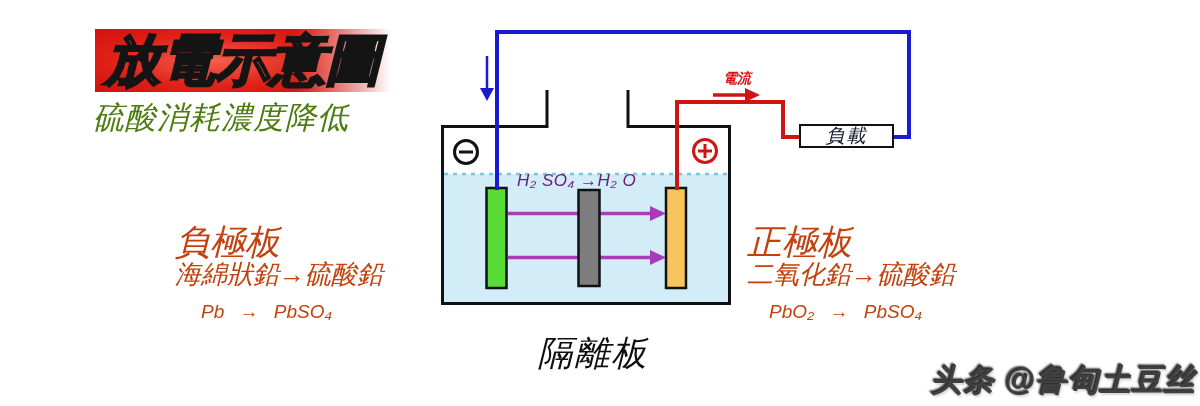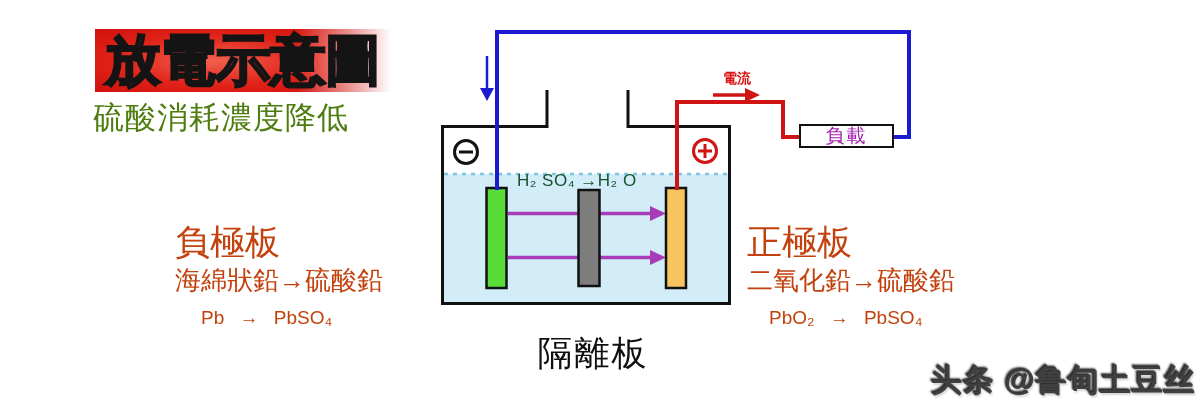--- a/index.html
+++ b/index.html
@@ -1,51 +1,51 @@
 <!DOCTYPE html>
 <html><head>
 <meta charset="utf-8">
 <style>
   html,body{margin:0;padding:0;background:#ffffff;}
   body{font-family:"Liberation Sans","DejaVu Sans",sans-serif;}
-  .stage{position:relative;width:1200px;height:406px;background:#ffffff;overflow:hidden;}
+  .stage{position:relative;width:1200px;height:406px;background:#ffffff;overflow:hidden;font-style:italic;}
   .stage svg{position:absolute;left:0;top:0;}
   .abs{position:absolute;white-space:nowrap;}
 
   
   .banner{
     left:95px;top:29px;width:296px;height:63px;
     display:flex;align-items:center;justify-content:center;
     background:
       linear-gradient(to right, rgba(255,255,255,0) 68%, rgba(255,255,255,0.55) 86%, #ffffff 100%),
       radial-gradient(ellipse 75% 90% at 40% 50%, #f3604e 0%, #e02218 45%, #c60404 100%);
   }
   .banner-text{
     font-size:55px;font-weight:700;line-height:1;letter-spacing:0px;color:#141414;
   }
   @supports (-webkit-text-stroke: 2px black){
     .banner-text{color:#e04535;-webkit-text-stroke:2.4px #141414;}
   }
 
   .subtitle{left:93px;top:97px;font-size:31px;color:#4d7c0f;letter-spacing:1px;}
 
-  .reaction-h2so4{left:517px;top:171px;font-size:17px;color:#14532d;letter-spacing:0.5px;}
+  .reaction-h2so4{left:517px;top:171px;font-size:17px;color:#701a75;letter-spacing:0.5px;}
 
   .current-label{left:712px;top:70px;width:50px;text-align:center;font-size:14px;font-weight:700;}
 
   .load-box{
     left:799px;top:124px;width:95px;height:24px;
     background:#ffffff;border:2.5px solid #111111;box-sizing:border-box;
     display:flex;align-items:center;justify-content:center;
   }
-  .load-label{font-size:19px;color:#a21caf;letter-spacing:2px;}
+  .load-label{font-size:19px;color:#0f172a;letter-spacing:2px;}
 
   .plate-block{width:250px;text-align:left;color:#c2410c;}
   .plate-block .name{font-size:35px;line-height:1.05;}
-  .plate-block .reaction{font-size:26px;margin-top:6px;line-height:1.05;}
+  .plate-block .reaction{font-size:26px;line-height:1.05;}
   .plate-block .formula{font-size:19px;margin-top:13px;word-spacing:10px;position:relative;}
   .neg-block{left:175px;top:224px;}
   .pos-block{left:747px;top:224px;}
   .neg-block .formula{left:26px;}
   .pos-block .formula{left:22px;}
 
   .separator-label{left:513px;top:330px;width:160px;text-align:center;font-size:35px;color:#0f0f0f;letter-spacing:2px;}
 
   .watermark{
     left:928px;top:360px;width:268px;text-align:right;

